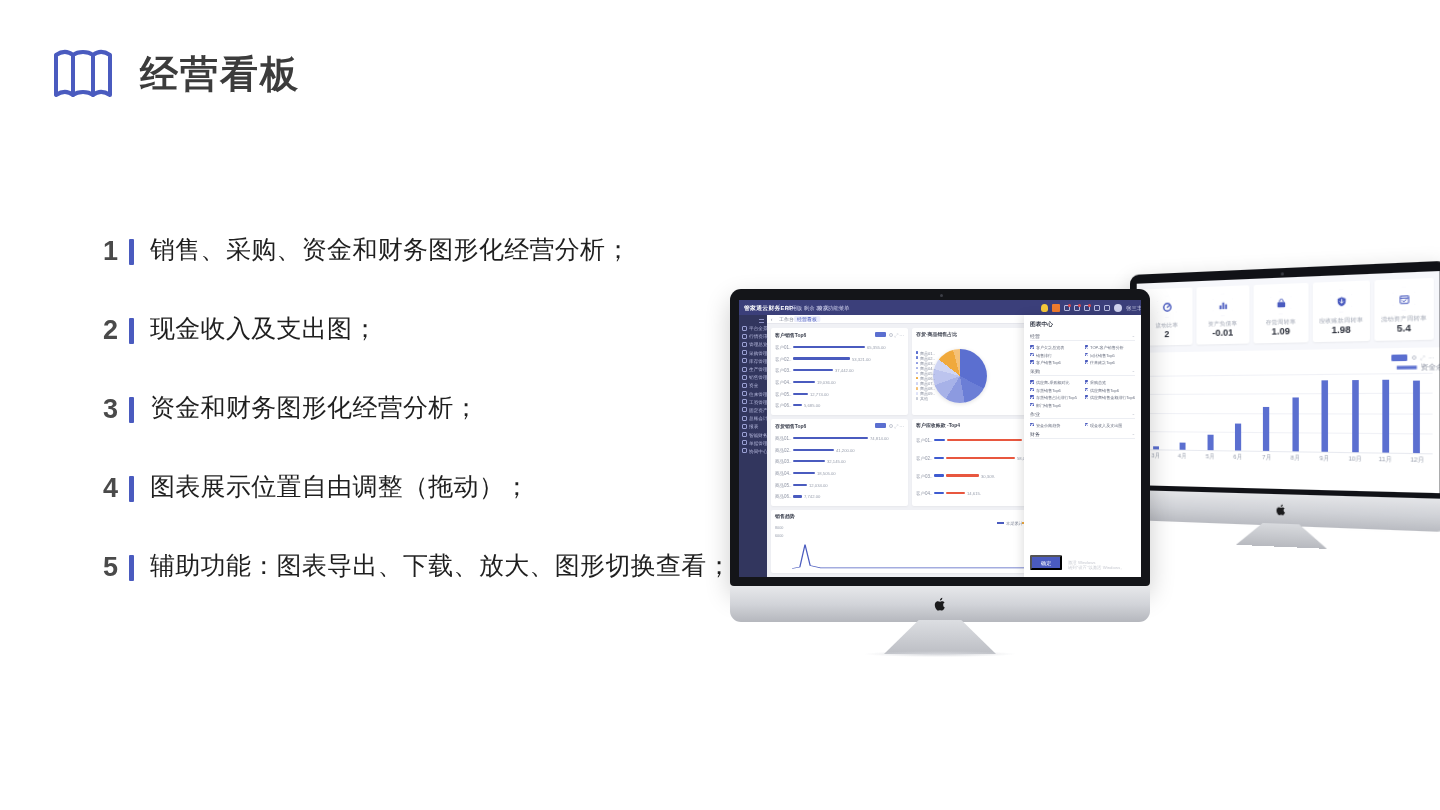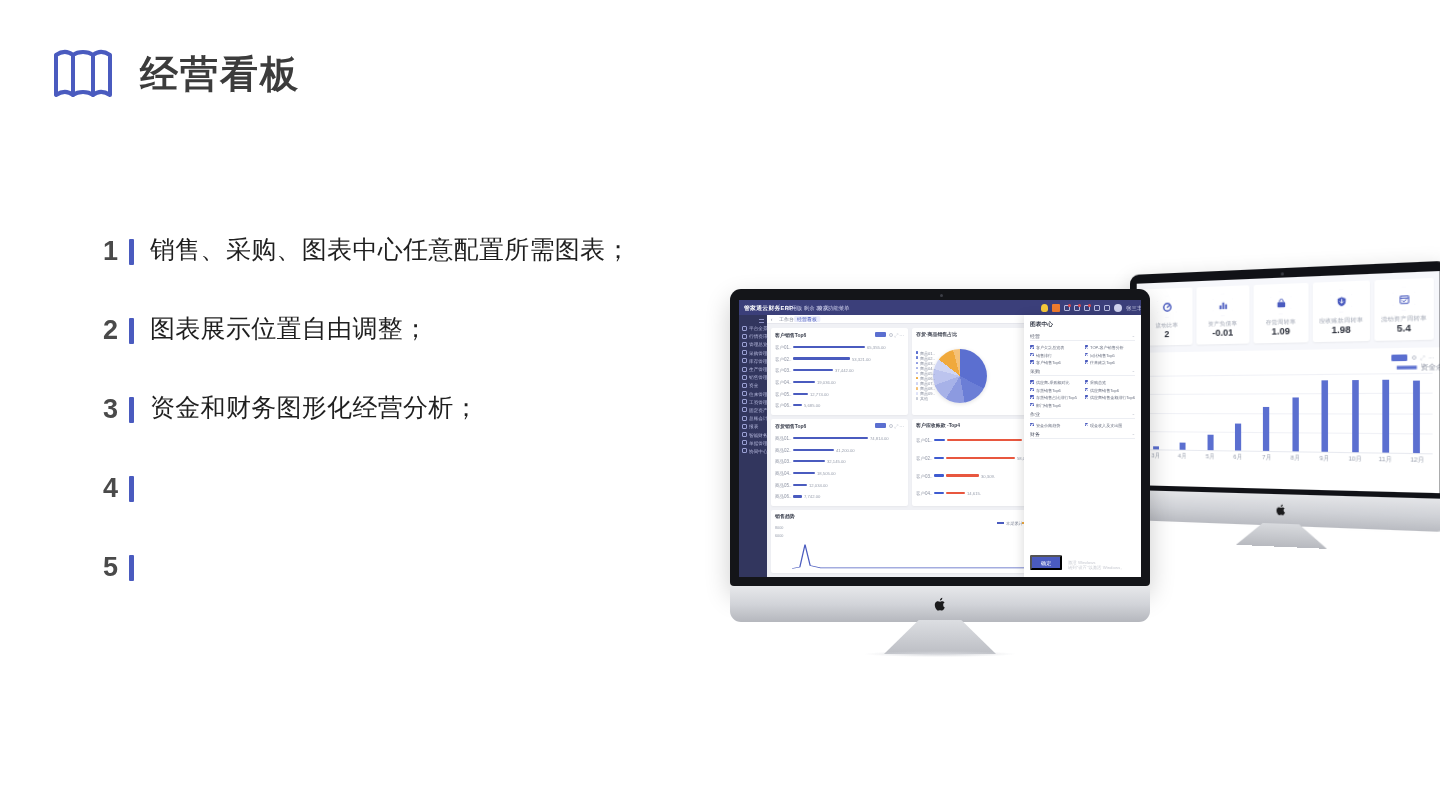--- a/index.html
+++ b/index.html
@@ -174,43 +174,45 @@
       </svg>
     </span>
     <span class="title-text">经营看板</span>
   </div>
 
   <div class="bullets">
 
     <div class="bullet">
       <span class="b-num">1</span>
       <span class="b-bar"></span>
-      <span class="b-text">销售、采购、图表中心任意配置所需图表；</span>
+      <span class="b-text">销售、采购、资金和财务图形化经营分析；</span>
     </div>
 
     <div class="bullet">
       <span class="b-num">2</span>
       <span class="b-bar"></span>
-      <span class="b-text">图表展示位置自由调整；</span>
+      <span class="b-text">现金收入及支出图；</span>
     </div>
 
     <div class="bullet">
       <span class="b-num">3</span>
       <span class="b-bar"></span>
       <span class="b-text">资金和财务图形化经营分析；</span>
     </div>
 
     <div class="bullet">
       <span class="b-num">4</span>
       <span class="b-bar"></span>
+      <span class="b-text">图表展示位置自由调整（拖动）；</span>
     </div>
 
     <div class="bullet">
       <span class="b-num">5</span>
       <span class="b-bar"></span>
+      <span class="b-text">辅助功能：图表导出、下载、放大、图形切换查看；</span>
     </div>
 
   </div>
 
   <div class="monitors">
 
     <div class="imac2">
       <div class="bezel">
         <span class="cam"></span>
         <div class="screen">

